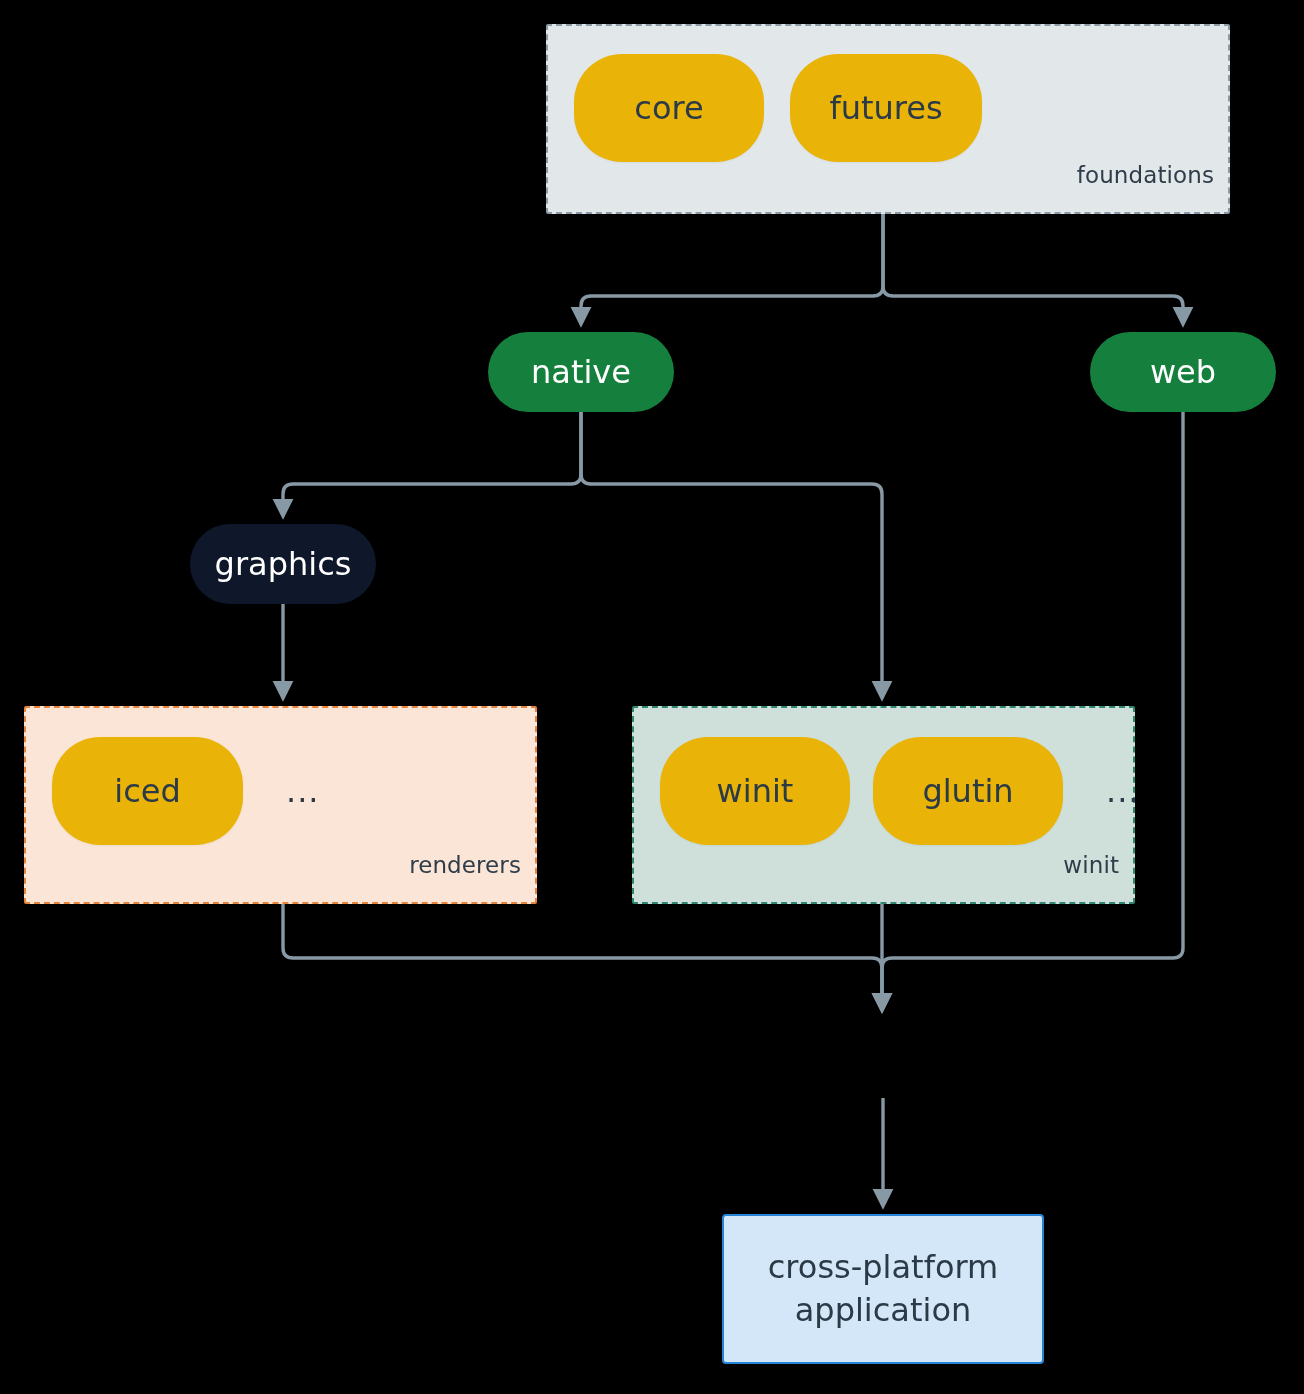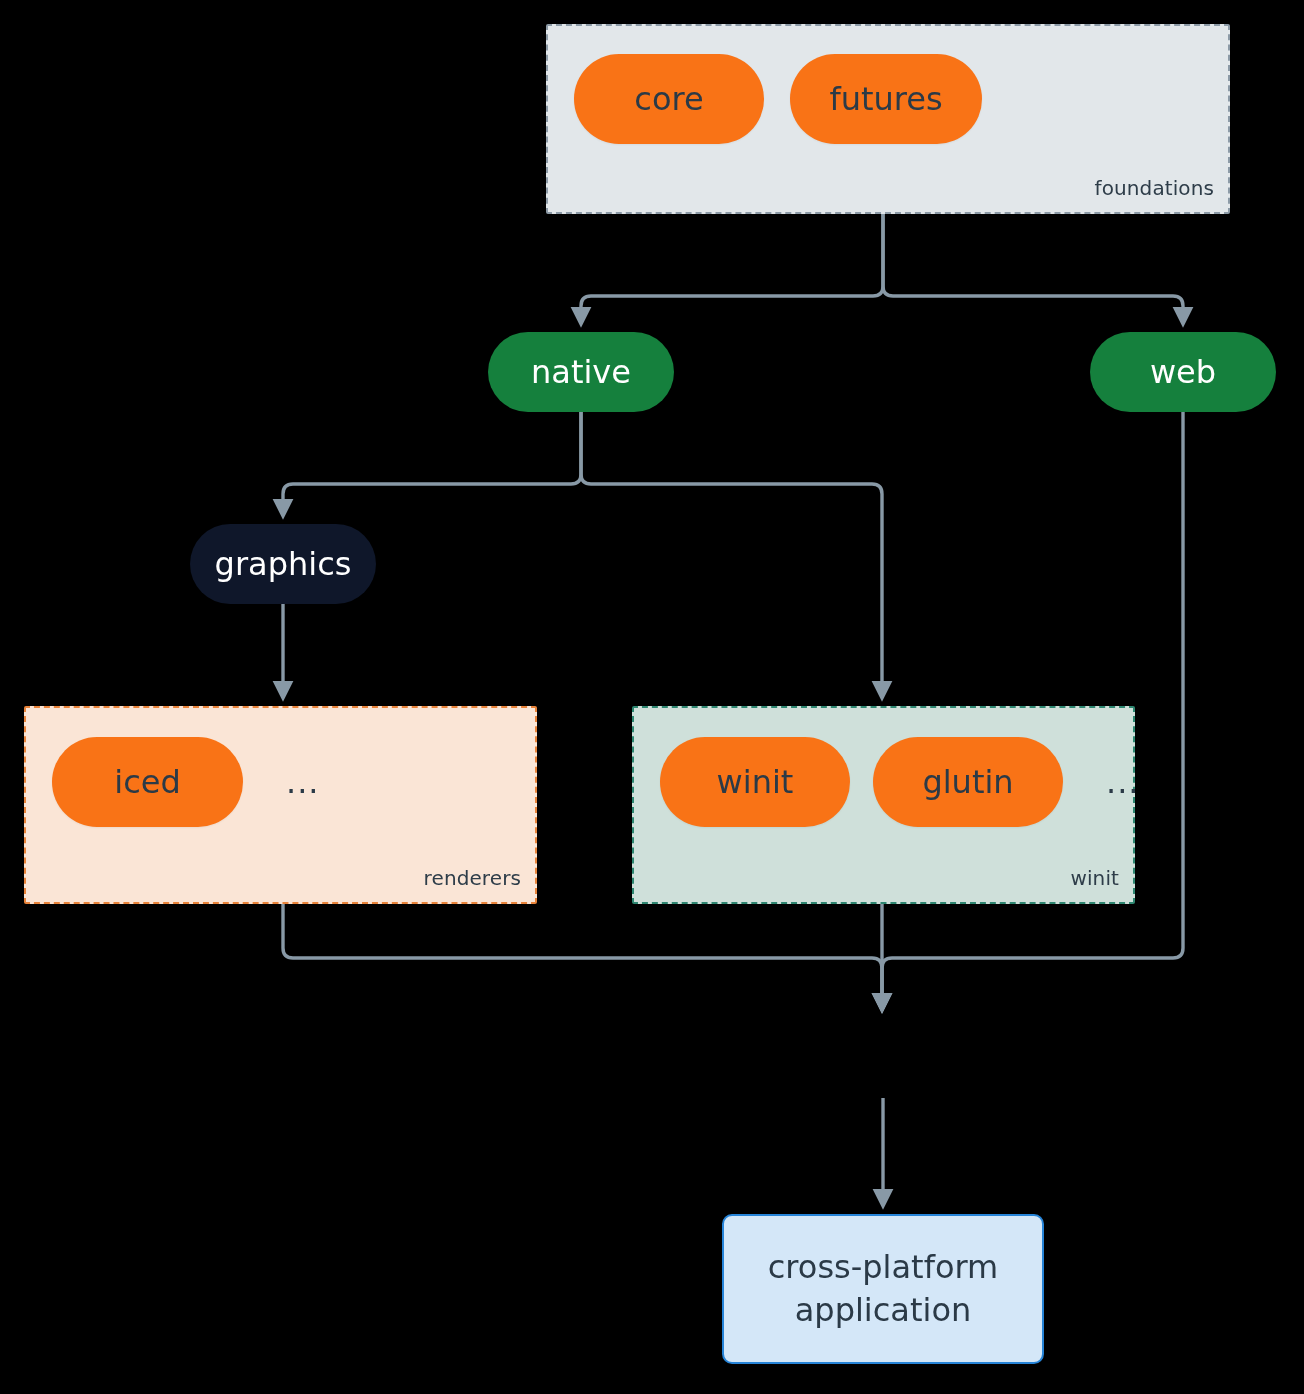--- a/index.html
+++ b/index.html
@@ -26,22 +26,22 @@
   }
 
   
   .group {
     position: absolute;
     box-sizing: border-box;
   }
   .group .group-label {
     position: absolute;
     right: 14px;
-    bottom: 12px;
-    font-size: 20px;
+    bottom: 24px;
+    font-size: 23px;
     color: #2e3d49;
     letter-spacing: 0.1px;
     white-space: nowrap;
   }
   .group .pill-row {
     position: absolute;
     display: flex;
     align-items: center;
   }
 
@@ -88,23 +88,23 @@
     left: 26px;
     top: 29px;
     gap: 23px;
   }
 
   
   .leaf-pill {
     display: flex;
     align-items: center;
     justify-content: center;
-    background: #f97316;
+    background: #eab308;
     border-radius: 48px;
-    height: 90px;
+    height: 108px;
     font-size: 32px;
     color: #2b3a47;
     padding: 0 10px;
     box-sizing: border-box;
     box-shadow: 0 1px 2px rgba(0,0,0,0.05);
   }
   .leaf-pill.w-core     { width: 190px; }
   .leaf-pill.w-futures  { width: 192px; }
   .leaf-pill.w-style    { width: 190px; }
   .leaf-pill.w-wgpu     { width: 190px; }
@@ -162,21 +162,21 @@
   }
 
   #node-cross-platform-application {
     position: absolute;
     left: 722px;
     top: 1214px;
     width: 322px;
     height: 150px;
     background: #d4e7f8;
     border: 2px solid #2684d8;
-    border-radius: 10px;
+    border-radius: 4px;
     display: flex;
     flex-direction: column;
     align-items: center;
     justify-content: center;
     box-sizing: border-box;
     color: #2b3a47;
     font-size: 32px;
     line-height: 1.35;
     text-align: center;
   }

